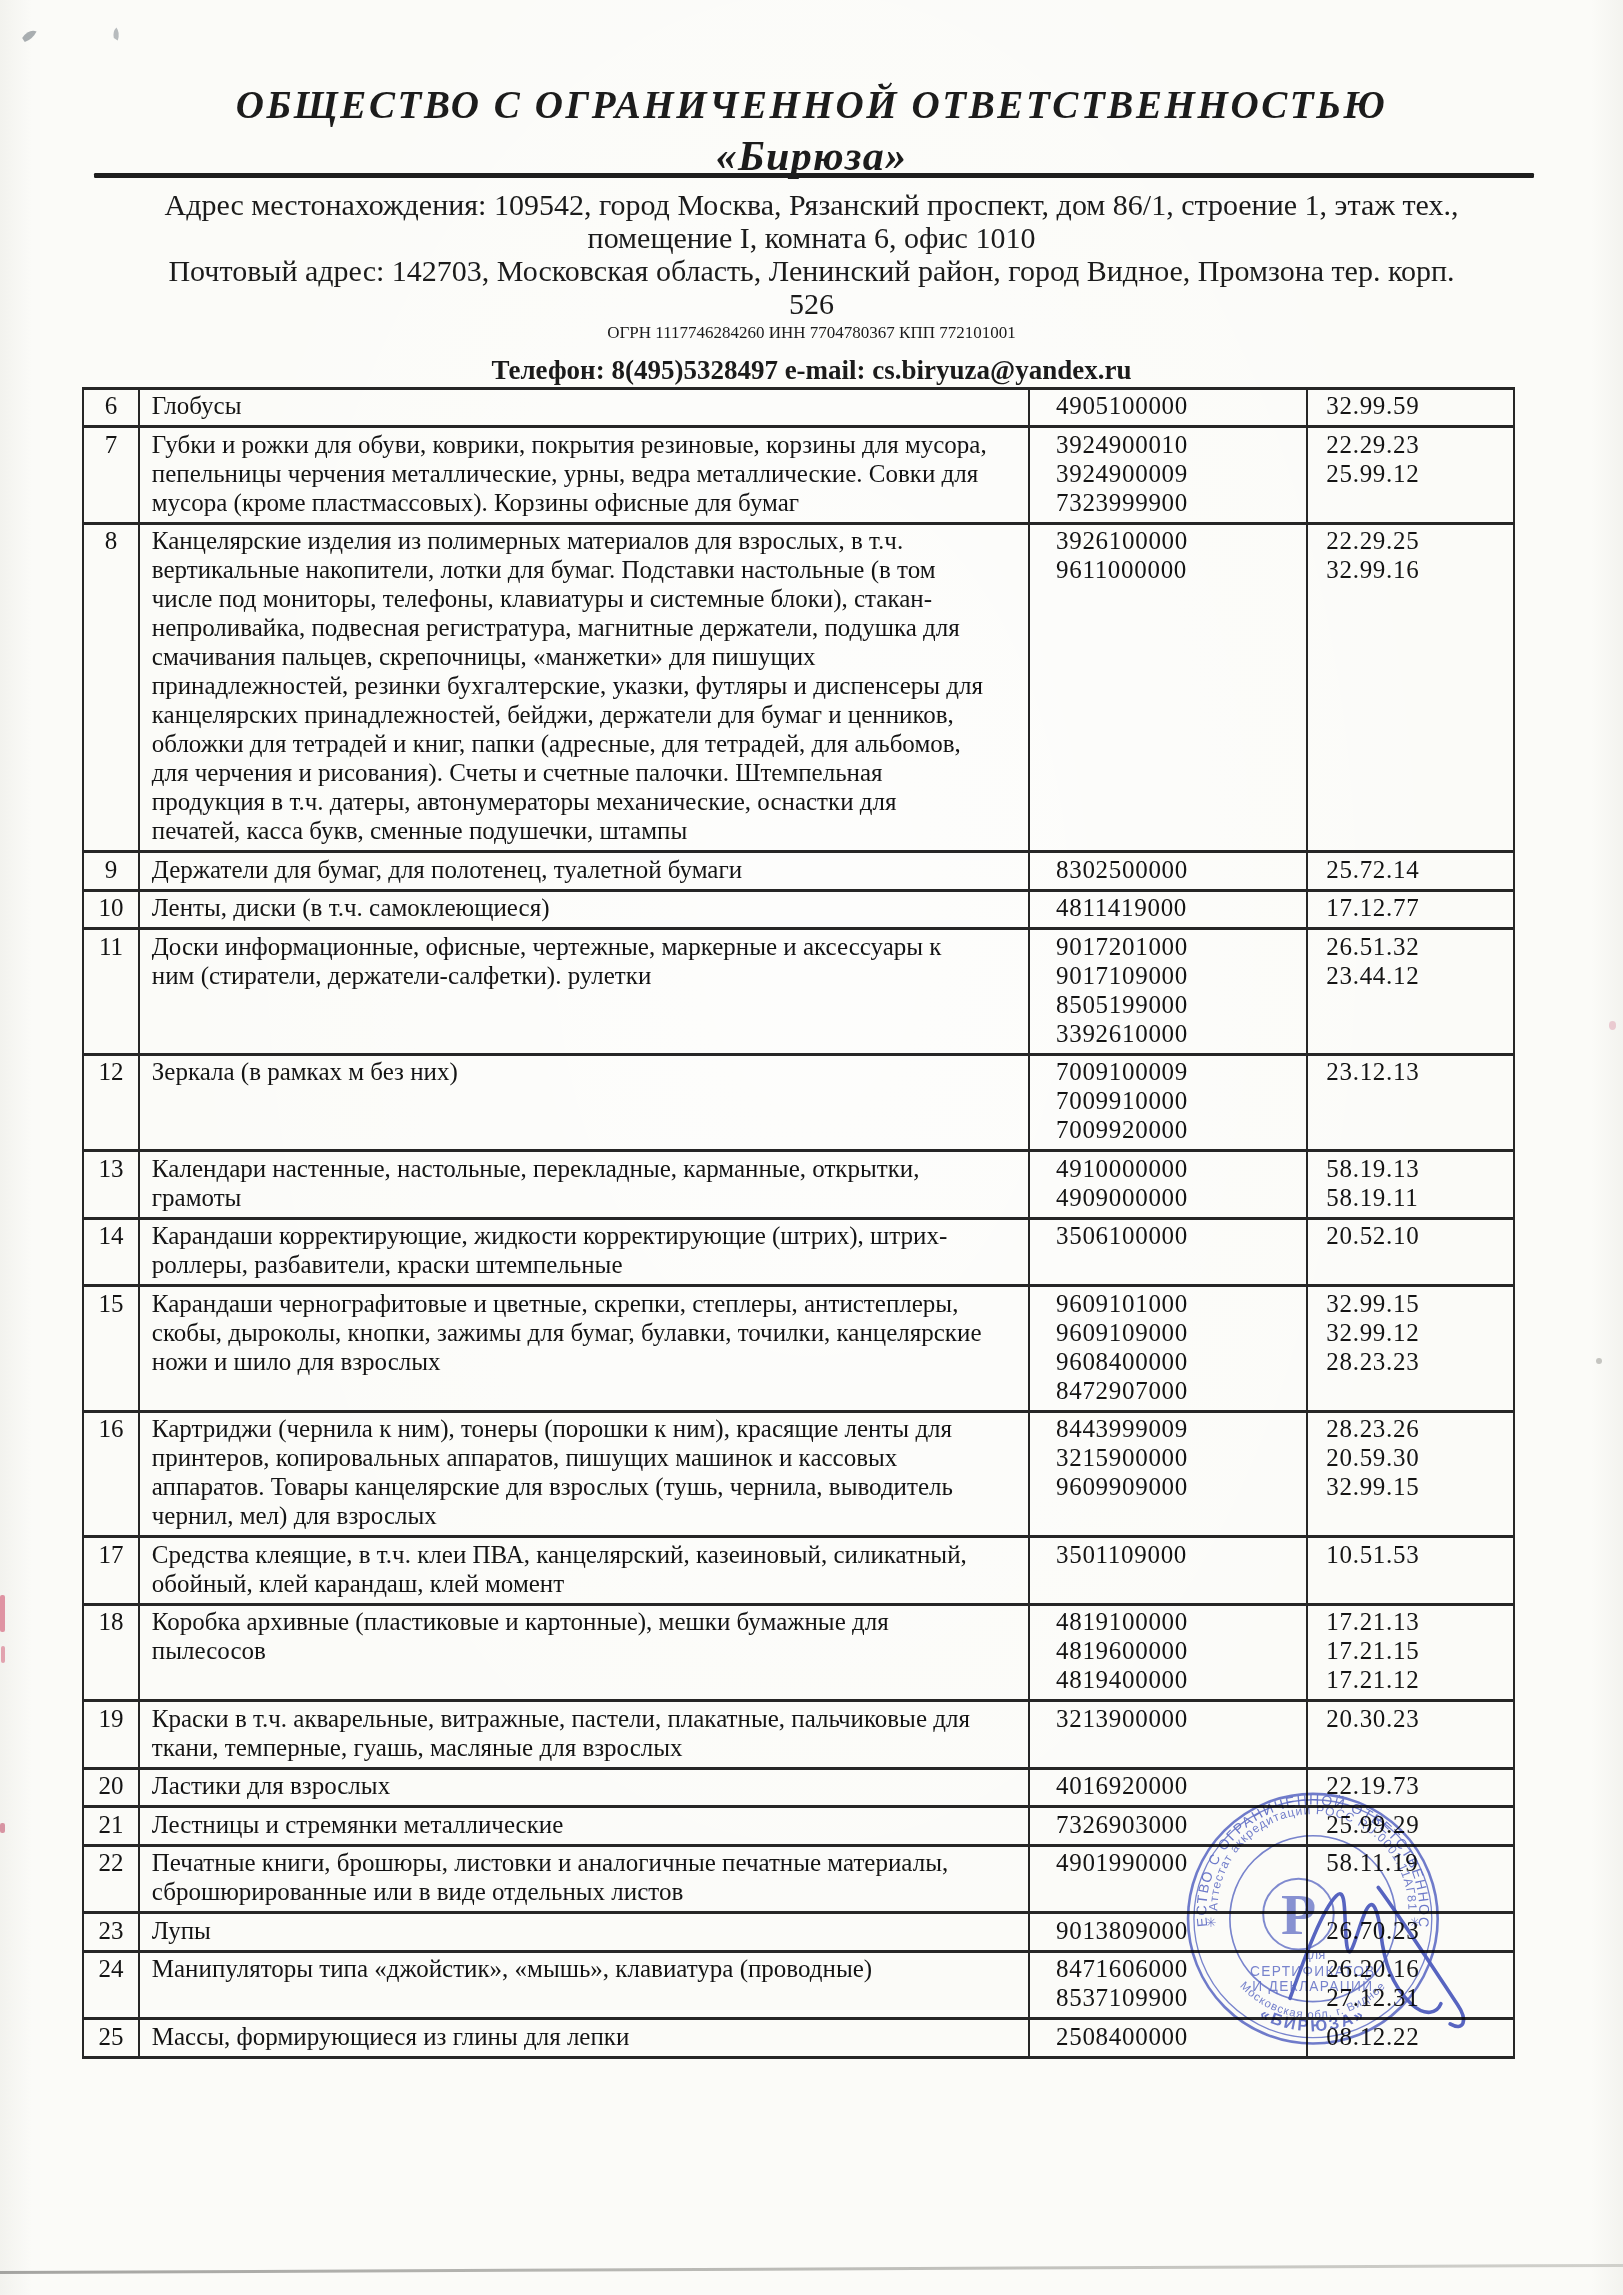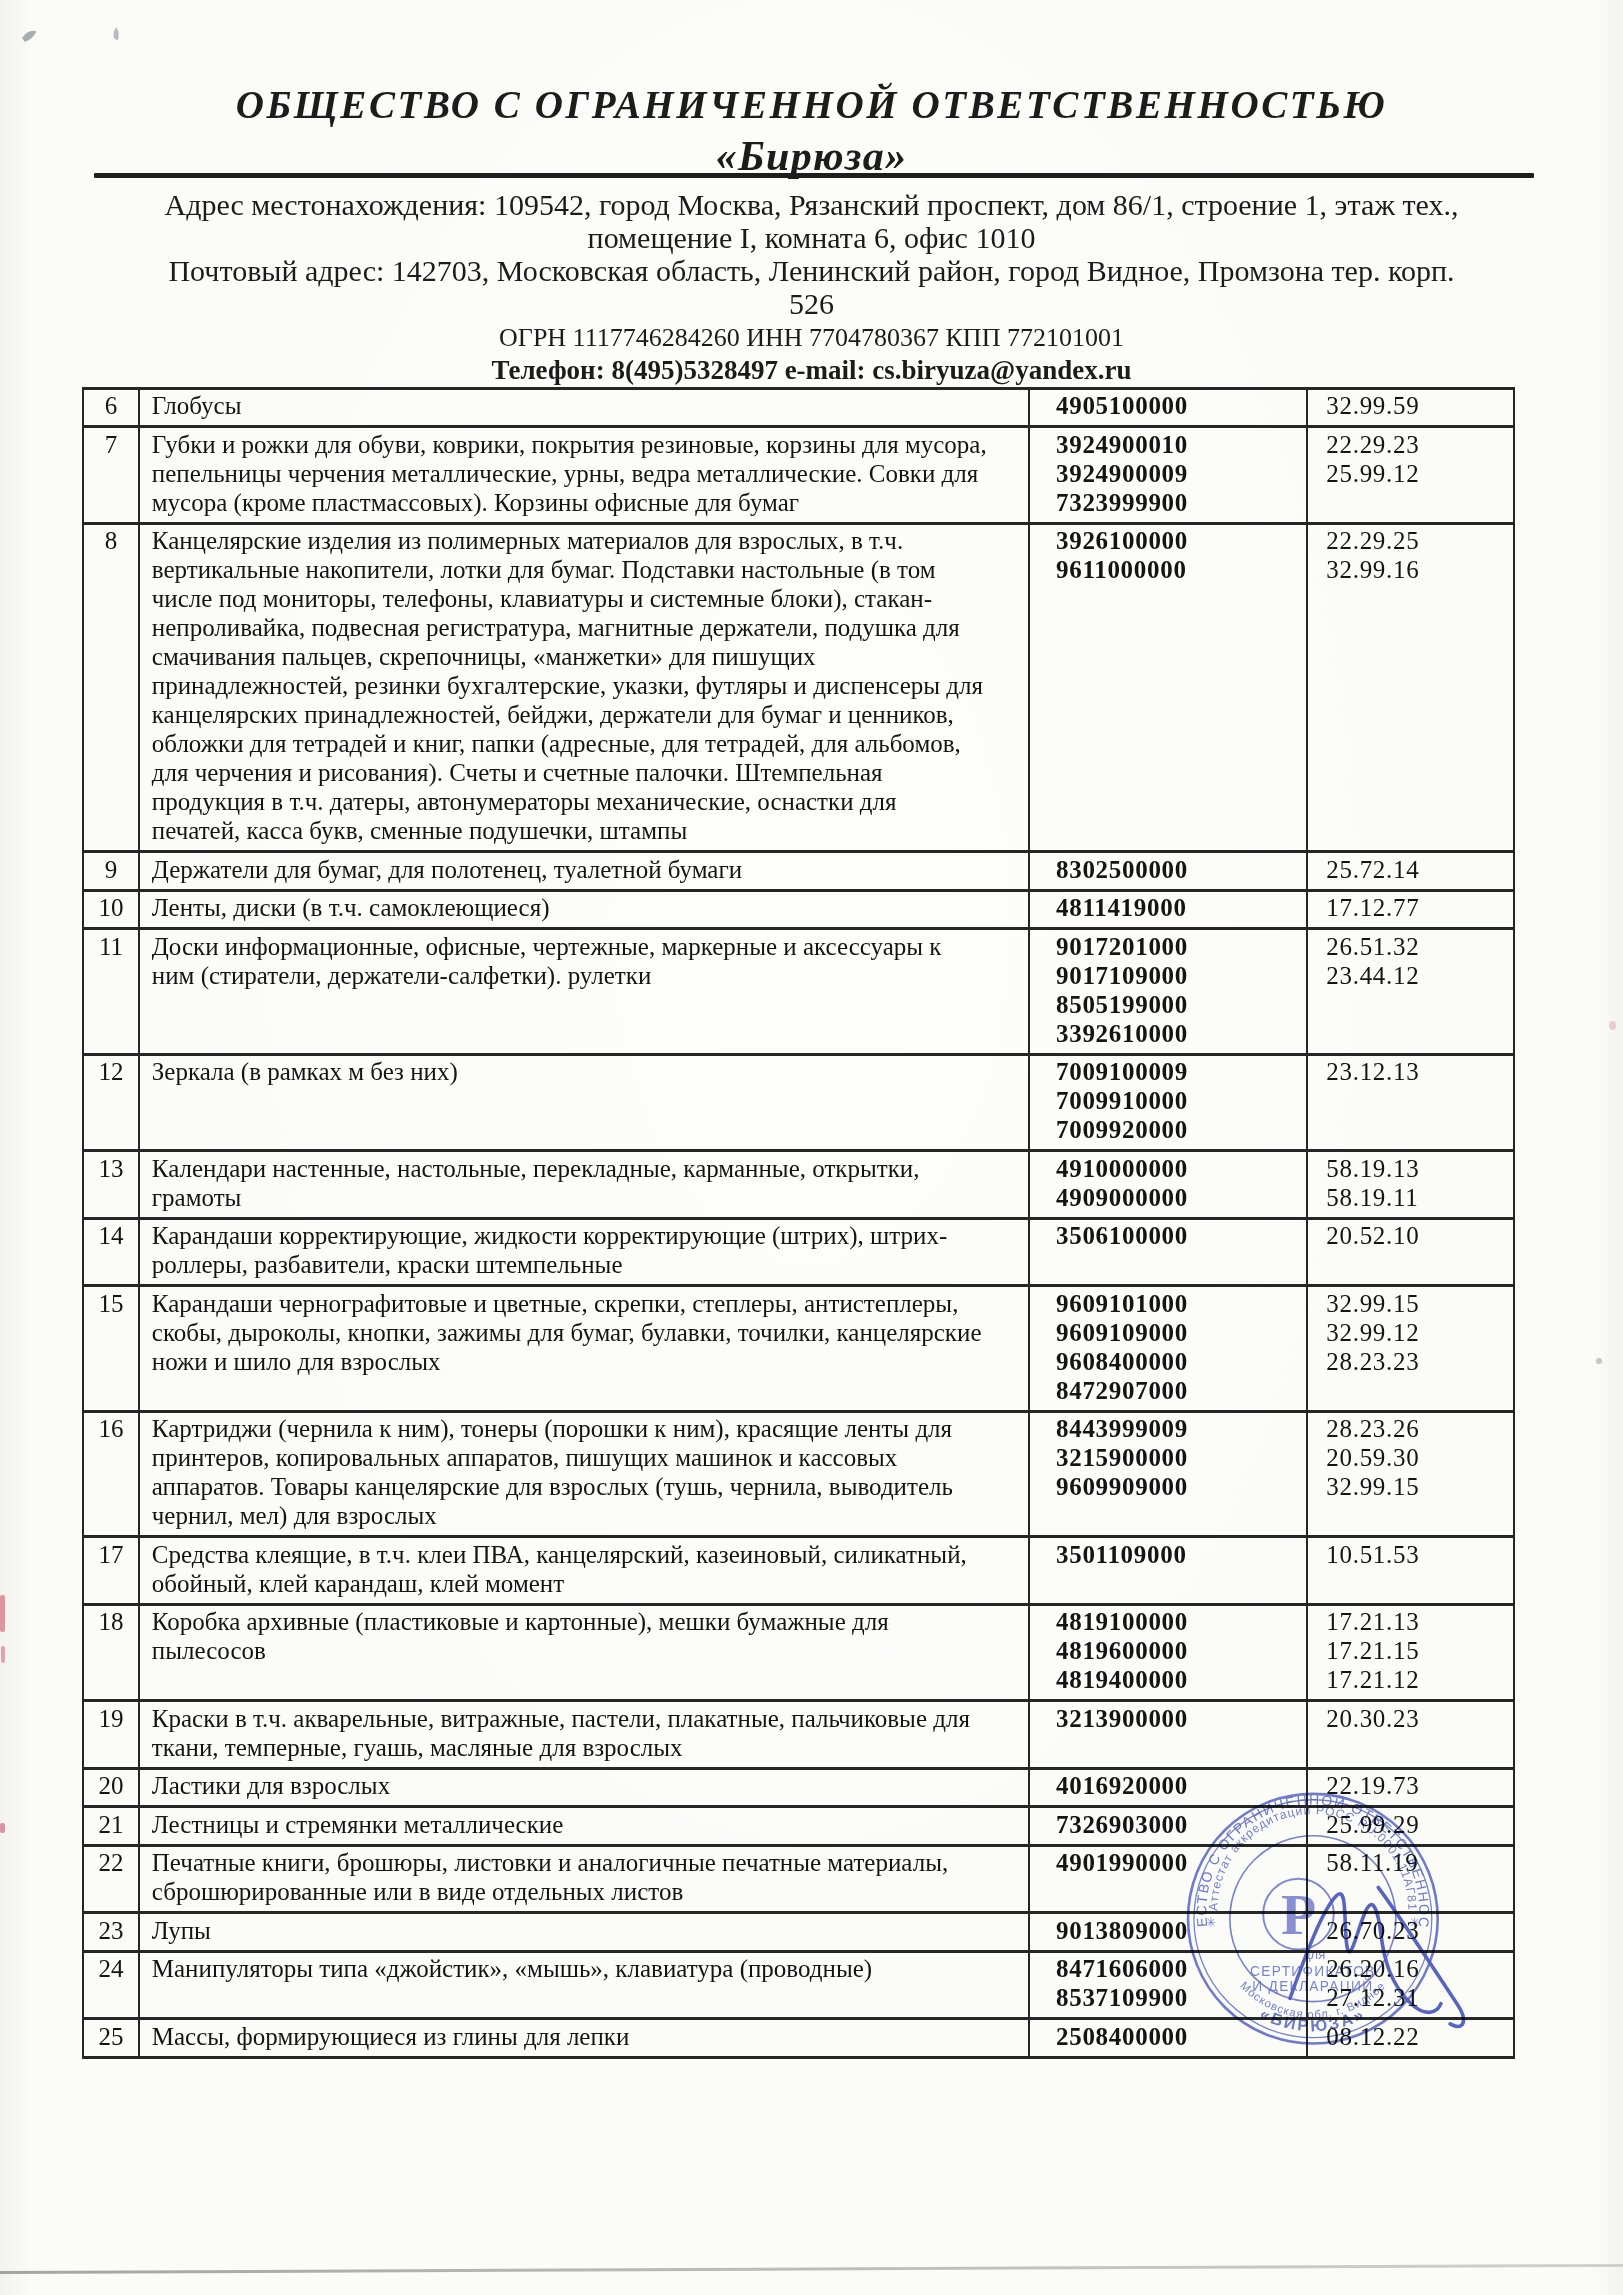--- a/index.html
+++ b/index.html
@@ -29,21 +29,21 @@
   .title-rule {
     position:absolute; top:173px; left:94px; width:1440px; height:4.6px;
     background:#1e1e1e; border-radius:1.3px;
   }
   .addr-block {
     position:absolute; top:188px; left:50%; transform:translateX(-50%);
     width:1295px; text-align:center; font-size:30px; line-height:33px; color:#1b1b1b;
   }
   .reg-line {
     position:absolute; top:323px; left:0; width:100%;
-    text-align:center; font-size:26px; color:#1b1b1b;
+    text-align:center; font-size:17px; color:#1b1b1b;
   }
   .contacts-line {
     position:absolute; top:355px; left:0; width:100%;
     text-align:center; font-size:27px; color:#1b1b1b;font-weight:bold;
   }
   table.products {
     position:absolute; top:387px; left:82px;
     width:1431px; table-layout:fixed; border-collapse:collapse;
     font-size:25px; line-height:29px; color:#141414;
   }
@@ -51,21 +51,21 @@
   table.products col.c-desc { width:890px; }
   table.products col.c-code { width:278px; }
   table.products col.c-okpd { width:207px; }
   table.products td {
     border:2px solid #262626;
     border-top-width:3.3px; border-bottom-width:3.3px;
     vertical-align:top; white-space:pre-line;
   }
   table.products td.num  { text-align:center; padding:1.3px 2.6px 3.9px 2.6px; }
   table.products td.desc { padding:1.3px 41px 5.2px 11.8px; }
-  table.products td.code { padding:1.3px 5.2px 5.2px 26px; letter-spacing:0.7px;font-weight:bold; }
+  table.products td.code { padding:1.3px 5.2px 5.2px 26px; letter-spacing:0.7px; }
   table.products td.okpd { padding:1.3px 5.2px 5.2px 18.3px; letter-spacing:0.7px; }
 
   .stamp-wrap {
     position:absolute; left:1182px; top:1788px; width:314px; height:281px;
     mix-blend-mode:multiply; opacity:.92; pointer-events:none;
   }
   .artifact { position:absolute; pointer-events:none; }
   .scan-line {
     position:absolute; left:0; top:2271px; width:1623px; height:2.6px;
     background:linear-gradient(90deg,#8f8f8c 0%,#b0b0ab 55%,#c6c6c1 100%);

